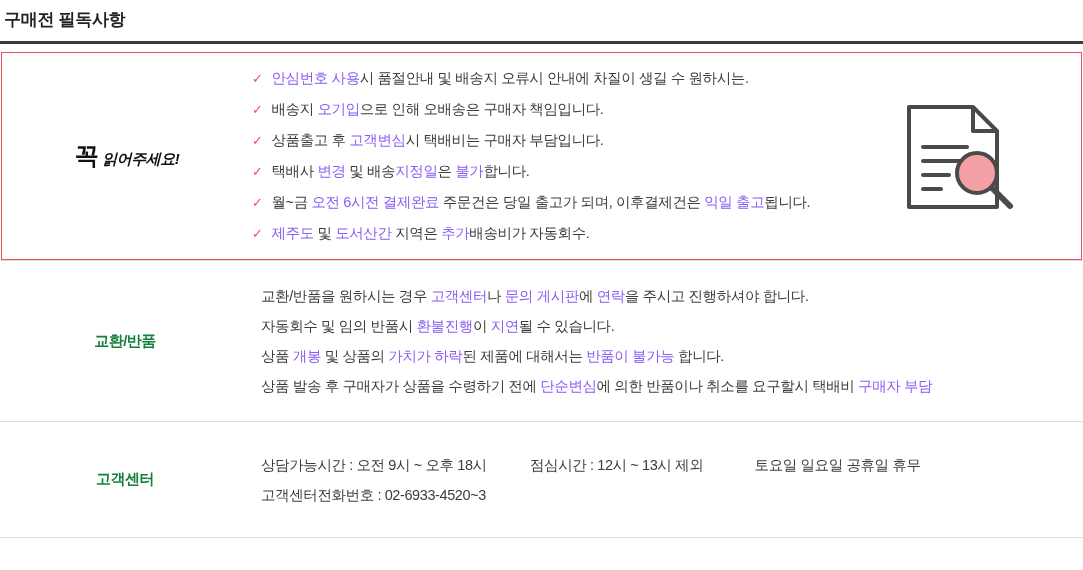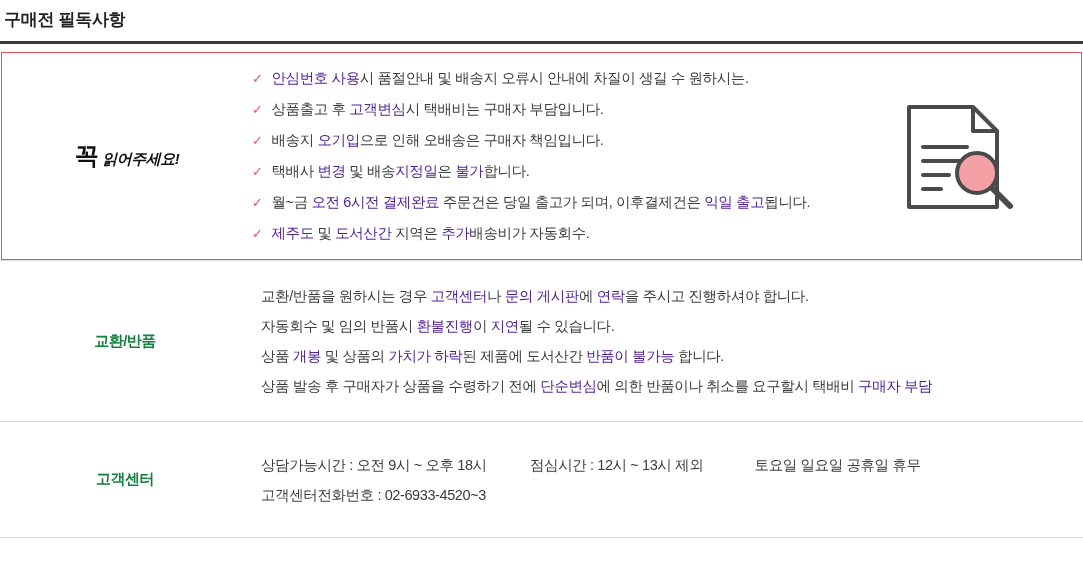--- a/index.html
+++ b/index.html
@@ -71,21 +71,21 @@
     line-height: 30px;
     color: #3c3c3c;
     white-space: nowrap;
     letter-spacing: -0.4px;
   }
   .check {
     color: #e8525f;
     font-size: 13px;
     margin-right: 9px;
   }
-  .red { color: #4c1d95; }
+  .red { color: #8b5cf6; }
   .gray { color: #3c3c3c; }
   
   .doc-illu {
     position: absolute;
     right: 62px;
     top: 50px;
     width: 118px;
     height: 108px;
   }
   
@@ -134,22 +134,22 @@
 
   <div class="notice-box">
 
     <div class="notice-label">
       <span class="big">꼭</span>
       <span class="small">읽어주세요!</span>
     </div>
 
     <div class="notice-list" id="notice-list">
         <div class="row"><span class="check">✓</span><span class="red">안심번호 사용</span><span class="gray">시 품절안내 및 배송지 오류시 안내에 차질이 생길 수 원하시는.</span></div>
+        <div class="row"><span class="check">✓</span><span class="gray">배송지 </span><span class="red">오기입</span><span class="gray">으로 인해 오배송은 구매자 책임입니다.</span></div>
         <div class="row"><span class="check">✓</span><span class="gray">상품출고 후 </span><span class="red">고객변심</span><span class="gray">시 택배비는 구매자 부담입니다.</span></div>
-        <div class="row"><span class="check">✓</span><span class="gray">배송지 </span><span class="red">오기입</span><span class="gray">으로 인해 오배송은 구매자 책임입니다.</span></div>
         <div class="row"><span class="check">✓</span><span class="gray">택배사 </span><span class="red">변경</span><span class="gray"> 및 배송</span><span class="red">지정일</span><span class="gray">은 </span><span class="red">불가</span><span class="gray">합니다.</span></div>
         <div class="row"><span class="check">✓</span><span class="gray">월~금 </span><span class="red">오전 6시전 결제완료</span><span class="gray"> 주문건은 당일 출고가 되며, 이후결제건은 </span><span class="red">익일 출고</span><span class="gray">됩니다.</span></div>
         <div class="row"><span class="check">✓</span><span class="red">제주도</span><span class="gray"> 및 </span><span class="red">도서산간</span><span class="gray"> 지역은 </span><span class="red">추가</span><span class="gray">배송비가 자동회수.</span></div>
       </div>
 
     <div class="doc-illu">
       <svg width="118" height="108" viewBox="0 0 118 108" xmlns="http://www.w3.org/2000/svg">
         <path d="M8,4 L72,4 L96,28 L96,104 L8,104 Z" fill="#ffffff" stroke="#4a4a4a" stroke-width="4" stroke-linejoin="round"></path>
         <path d="M72,4 L72,28 L96,28" fill="none" stroke="#4a4a4a" stroke-width="4" stroke-linejoin="round"></path>
         <line x1="22" y1="44" x2="66" y2="44" stroke="#4a4a4a" stroke-width="4" stroke-linecap="round"></line>
@@ -161,21 +161,21 @@
       </svg>
     </div>
   </div>
 
   <div class="sep"></div>
   <div class="section exchange">
     <div class="sec-label">교환/반품</div>
     <div class="sec-body" id="exchange-body">
         <div class="line"><span class="gray">교환/반품을 원하시는 경우 </span><span class="red">고객센터</span><span class="gray">나 </span><span class="red">문의 게시판</span><span class="gray">에 </span><span class="red">연락</span><span class="gray">을 주시고 진행하셔야 합니다.</span></div>
         <div class="line"><span class="gray">자동회수 및 임의 반품시 </span><span class="red">환불진행</span><span class="gray">이 </span><span class="red">지연</span><span class="gray">될 수 있습니다.</span></div>
-        <div class="line"><span class="gray">상품 </span><span class="red">개봉</span><span class="gray"> 및 상품의 </span><span class="red">가치가 하락</span><span class="gray">된 제품에 도서산간 </span><span class="red">반품이 불가능</span><span class="gray"> 합니다.</span></div>
+        <div class="line"><span class="gray">상품 </span><span class="red">개봉</span><span class="gray"> 및 상품의 </span><span class="red">가치가 하락</span><span class="gray">된 제품에 대해서는 </span><span class="red">반품이 불가능</span><span class="gray"> 합니다.</span></div>
         <div class="line"><span class="gray">상품 발송 후 구매자가 상품을 수령하기 전에 </span><span class="red">단순변심</span><span class="gray">에 의한 반품이나 취소를 요구할시 택배비 </span><span class="red">구매자 부담</span></div>
       </div>
   </div>
 
   <div class="sep"></div>
   <div class="section cscenter">
     <div class="sec-label">고객센터</div>
     <div class="sec-body">
       <div class="line">
         <span>상담가능시간 : 오전 9시 ~ 오후 18시</span>

